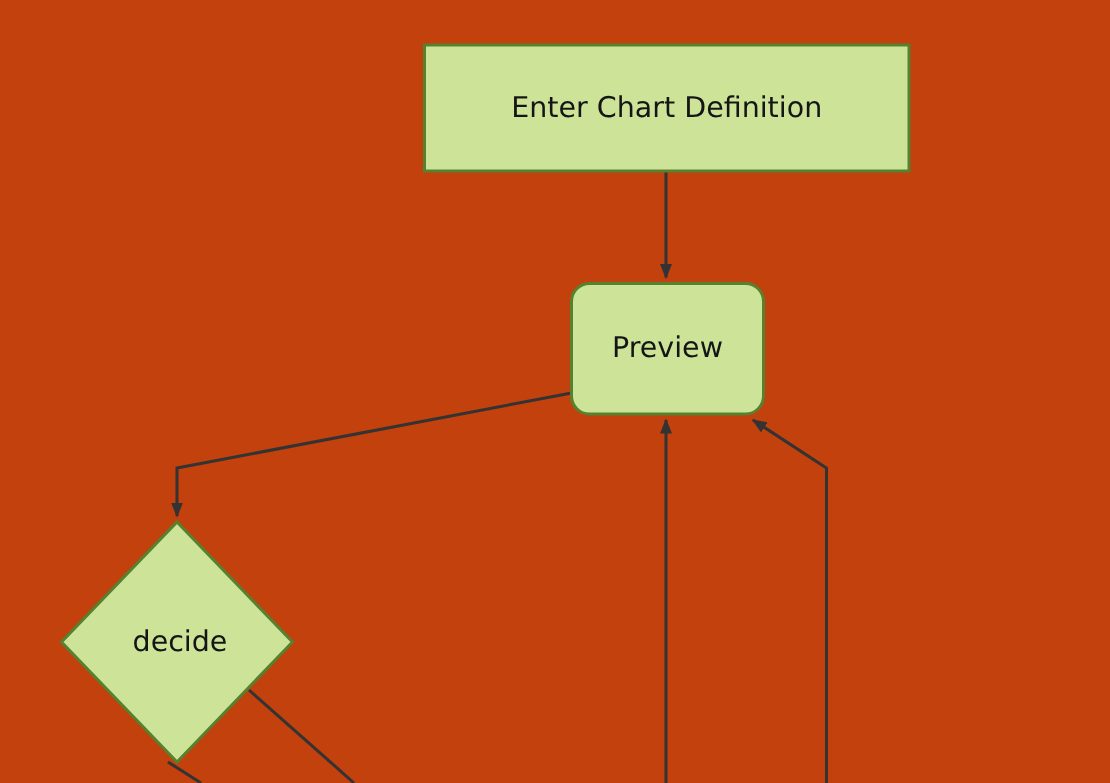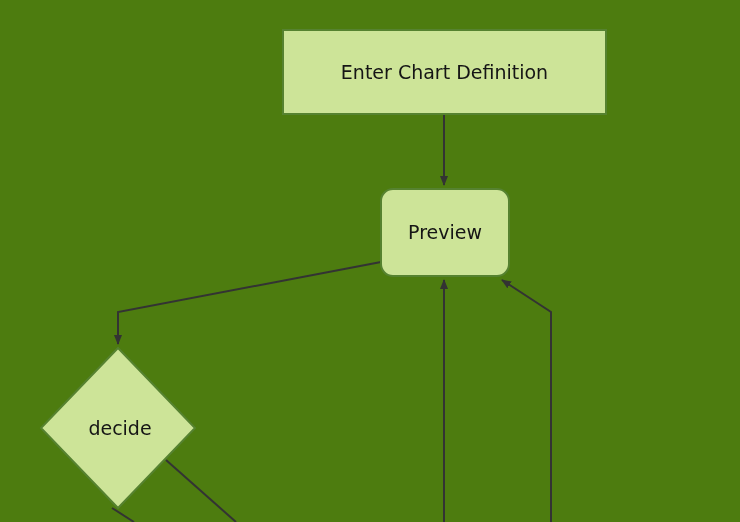--- a/index.html
+++ b/index.html
@@ -11,21 +11,21 @@
   body {
     width: 740px;
     height: 522px;
     overflow: hidden;
     font-family: "DejaVu Sans", "Liberation Sans", sans-serif;
   }
   #diagram-canvas {
     position: relative;
     width: 740px;
     height: 522px;
-    background: #4d7c0f;
+    background: #c2410c;
   }
   #flow-svg {
     position: absolute;
     top: 0;
     left: 0;
     width: 740px;
     height: 522px;
   }
   .node-shape {
     stroke-width: 2px;

